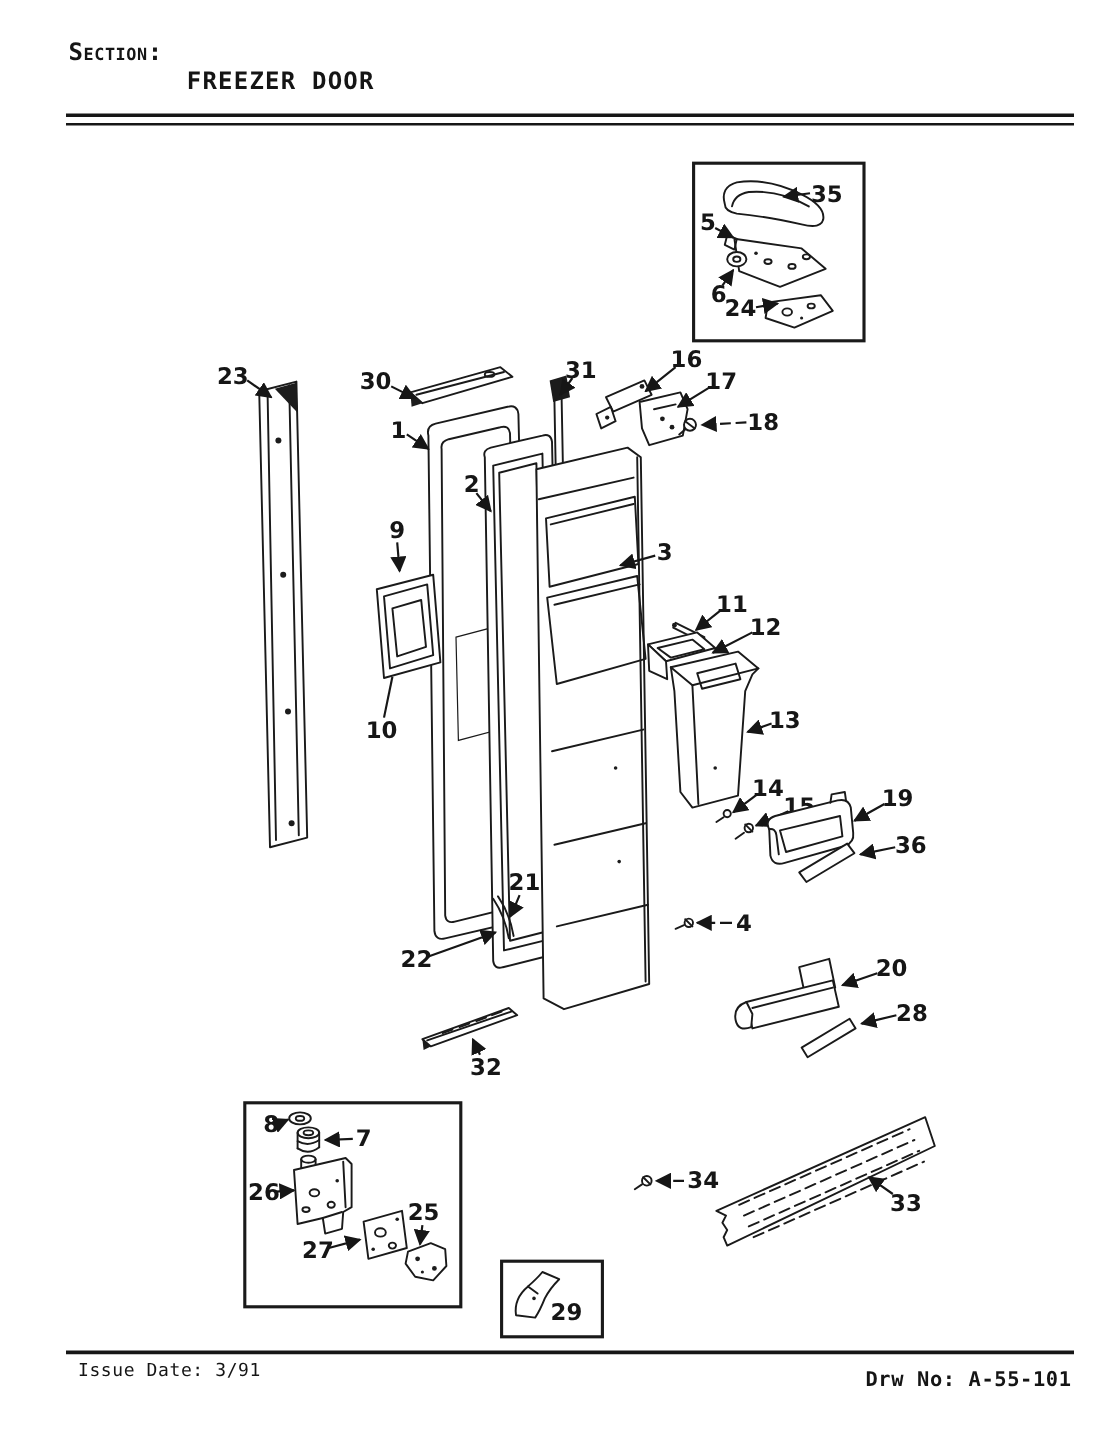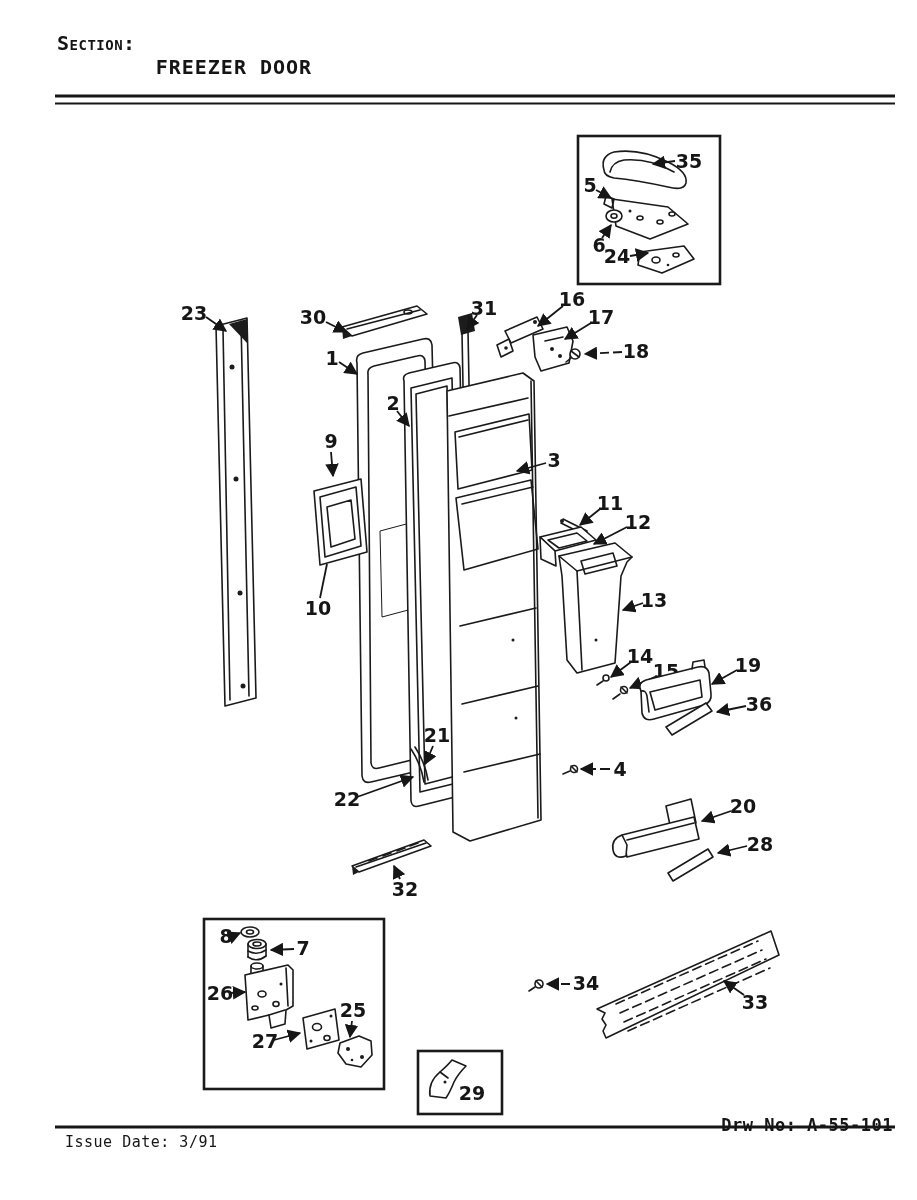--- a/index.html
+++ b/index.html
@@ -4,21 +4,21 @@
 <style>
   html,body{margin:0;padding:0;background:#e8e8e8;}
   .page{position:relative;width:917px;height:1200px;background:#ffffff;overflow:hidden;
         font-family:"DejaVu Sans Mono","Liberation Mono",monospace;color:#151515;}
   .header{position:absolute;left:57px;top:28px;font-weight:bold;font-size:20px;letter-spacing:.5px;}
   .h-line{display:flex;align-items:center;height:30px;white-space:pre;}
   .h-label{font-variant:small-caps;margin-right:20px;}
   .h-value{letter-spacing:1px;margin-top:48px;}
   .h-value + .h-value{margin-left:26px;}
   .footer-left{position:absolute;left:65px;top:1133px;font-weight:normal;font-size:15px;letter-spacing:.5px;}
-  .footer-right{position:absolute;right:24px;top:1115px;font-weight:bold;font-size:17px;letter-spacing:.5px;}
+  .footer-right{position:absolute;right:24px;top:1140px;font-weight:bold;font-size:17px;letter-spacing:.5px;}
   svg{position:absolute;left:0;top:0;}
   svg text{font-family:"DejaVu Sans","Liberation Sans",sans-serif;font-size:19px;font-weight:bold;fill:#161616;}
   .ln{stroke:#1a1a1a;stroke-width:1.6;fill:none;stroke-linejoin:round;stroke-linecap:round;}
   .lnw{stroke:#1a1a1a;stroke-width:1.6;fill:#ffffff;stroke-linejoin:round;stroke-linecap:round;}
   .thin{stroke:#1a1a1a;stroke-width:1;fill:none;}
   .dark{fill:#1c1c1c;stroke:none;}
   .box{stroke:#1a1a1a;stroke-width:2.6;fill:none;}
   .lead{stroke:#161616;stroke-width:1.8;fill:none;}
 </style>
 </head>

